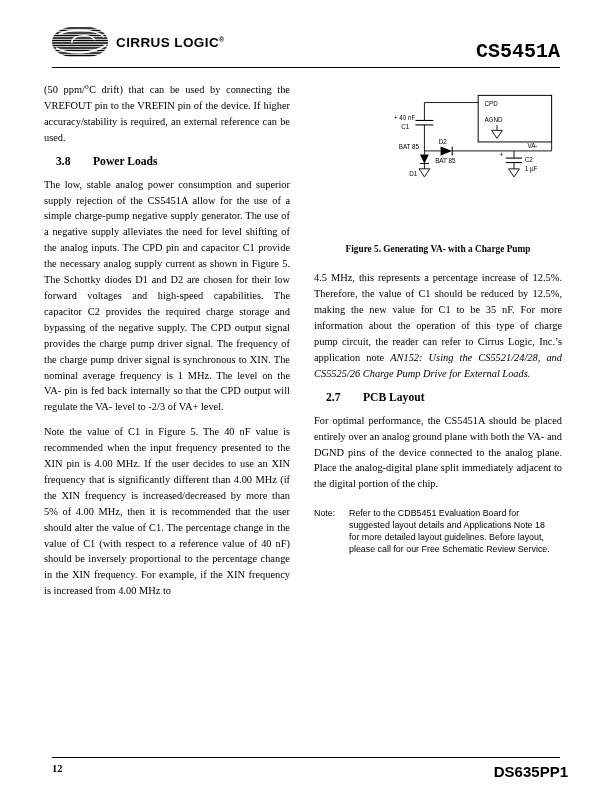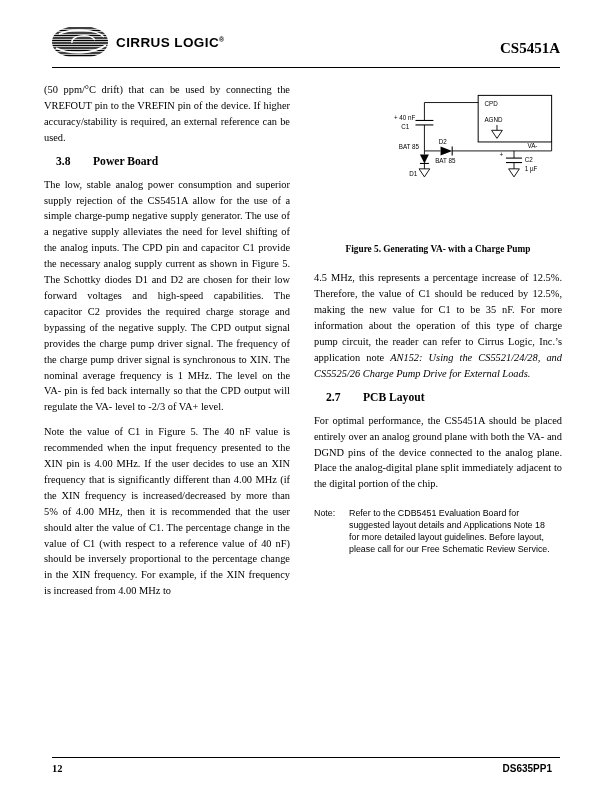--- a/index.html
+++ b/index.html
@@ -4,22 +4,22 @@
 <style>
   html,body{margin:0;padding:0;background:#e8e8e8;}
   .page{position:relative;width:612px;height:791px;background:#ffffff;margin:0 auto;
         font-family:"Liberation Serif", serif;color:#000;overflow:hidden;}
 
   
   .logo{position:absolute;left:50px;top:24px;display:flex;align-items:center;gap:4px;}
   .brand-text{font-family:"Liberation Sans", sans-serif;font-weight:bold;font-size:13.5px;
               letter-spacing:.4px;white-space:nowrap;}
   .brand-reg{font-size:7px;vertical-align:super;}
-  .part-number{position:absolute;right:52px;top:40px;font-family:Liberation Serif, serif;
-               font-weight:bold;font-size:15px;}
+  .part-number{position:absolute;right:52px;top:40px;font-family:Liberation Mono, monospace;
+               font-weight:bold;font-size:20px;}
   .header-rule{position:absolute;left:52px;width:508px;top:67px;border-top:1.4px solid #000;}
 
   
   .col{position:absolute;}
   .col-left{left:44px;top:82px;width:246px;}
   .col-right{left:314px;top:88px;width:248px;}
 
   .para{font-size:10.4px;line-height:15.9px;text-align:justify;margin:0 0 9px;}
   .section-heading{display:flex;font-weight:bold;font-size:11.6px;margin:7px 12px 9px;}
   .section-number{width:37px;flex:none;}
@@ -32,22 +32,22 @@
   
   .note{display:flex;font-family:"Liberation Sans", sans-serif;font-size:8.9px;
         line-height:11.8px;margin-top:16px;}
   .note-label{width:35px;flex:none;}
   .note-body{width:204px;text-align:left;}
 
   
   .footer-rule{position:absolute;left:52px;width:508px;top:757px;border-top:1.2px solid #000;}
   .page-num{position:absolute;left:52px;top:763px;font-family:Liberation Serif, serif;
             font-weight:bold;font-size:10.5px;}
-  .doc-num{position:absolute;right:60px;top:763px;font-family:"Liberation Sans", sans-serif;
-           font-weight:bold;font-size:10px;padding-left:20px;}
+  .doc-num{position:absolute;right:44px;top:763px;font-family:"Liberation Sans", sans-serif;
+           font-weight:bold;font-size:15px;padding-left:20px;}
   i{font-style:italic;}
 </style>
 </head>
 <body>
 
 <div class="page">
 
   <div class="logo">
     <svg width="62" height="36" viewBox="0 0 62 36">
       <defs>
@@ -75,21 +75,21 @@
     </svg>
     <span class="brand-text"><span>CIRRUS LOGIC</span><sup class="brand-reg">®</sup></span>
   </div>
   <div class="part-number">CS5451A</div>
   <div class="header-rule"></div>
 
   <div class="col col-left">
     <p class="para">(50 ppm/°C drift) that can be used by connecting the VREFOUT pin to the VREFIN pin of the device. If higher accuracy/stability is required, an external reference can be used.</p>
     <div class="section-heading">
       <span class="section-number">3.8</span>
-      <span>Power Board</span>
+      <span>Power Loads</span>
     </div>
     <p class="para">The low, stable analog power consumption and superior supply rejection of the CS5451A allow for the use of a simple charge-pump negative supply generator. The use of a negative supply alleviates the need for level shifting of the analog inputs. The CPD pin and capacitor C1 provide the necessary analog supply current as shown in Figure 5. The Schottky diodes D1 and D2 are chosen for their low forward voltages and high-speed capabilities. The capacitor C2 provides the required charge storage and bypassing of the negative supply. The CPD output signal provides the charge pump driver signal. The frequency of the charge pump driver signal is synchronous to XIN. The nominal average frequency is 1 MHz. The level on the VA- pin is fed back internally so that the CPD output will regulate the VA- level to -2/3 of VA+ level.</p>
     <p class="para">Note the value of C1 in Figure 5. The 40 nF value is recommended when the input frequency presented to the XIN pin is 4.00 MHz. If the user decides to use an XIN frequency that is significantly different than 4.00 MHz (if the XIN frequency is increased/decreased by more than 5% of 4.00 MHz, then it is recommended that the user should alter the value of C1. The percentage change in the value of C1 (with respect to a reference value of 40 nF) should be inversely proportional to the percentage change in the XIN frequency. For example, if the XIN frequency is increased from 4.00 MHz to</p>
   </div>
 
   <div class="col col-right">
 
     <div class="figure-wrap">
       <svg width="215" viewBox="0 0 240 150">
 

